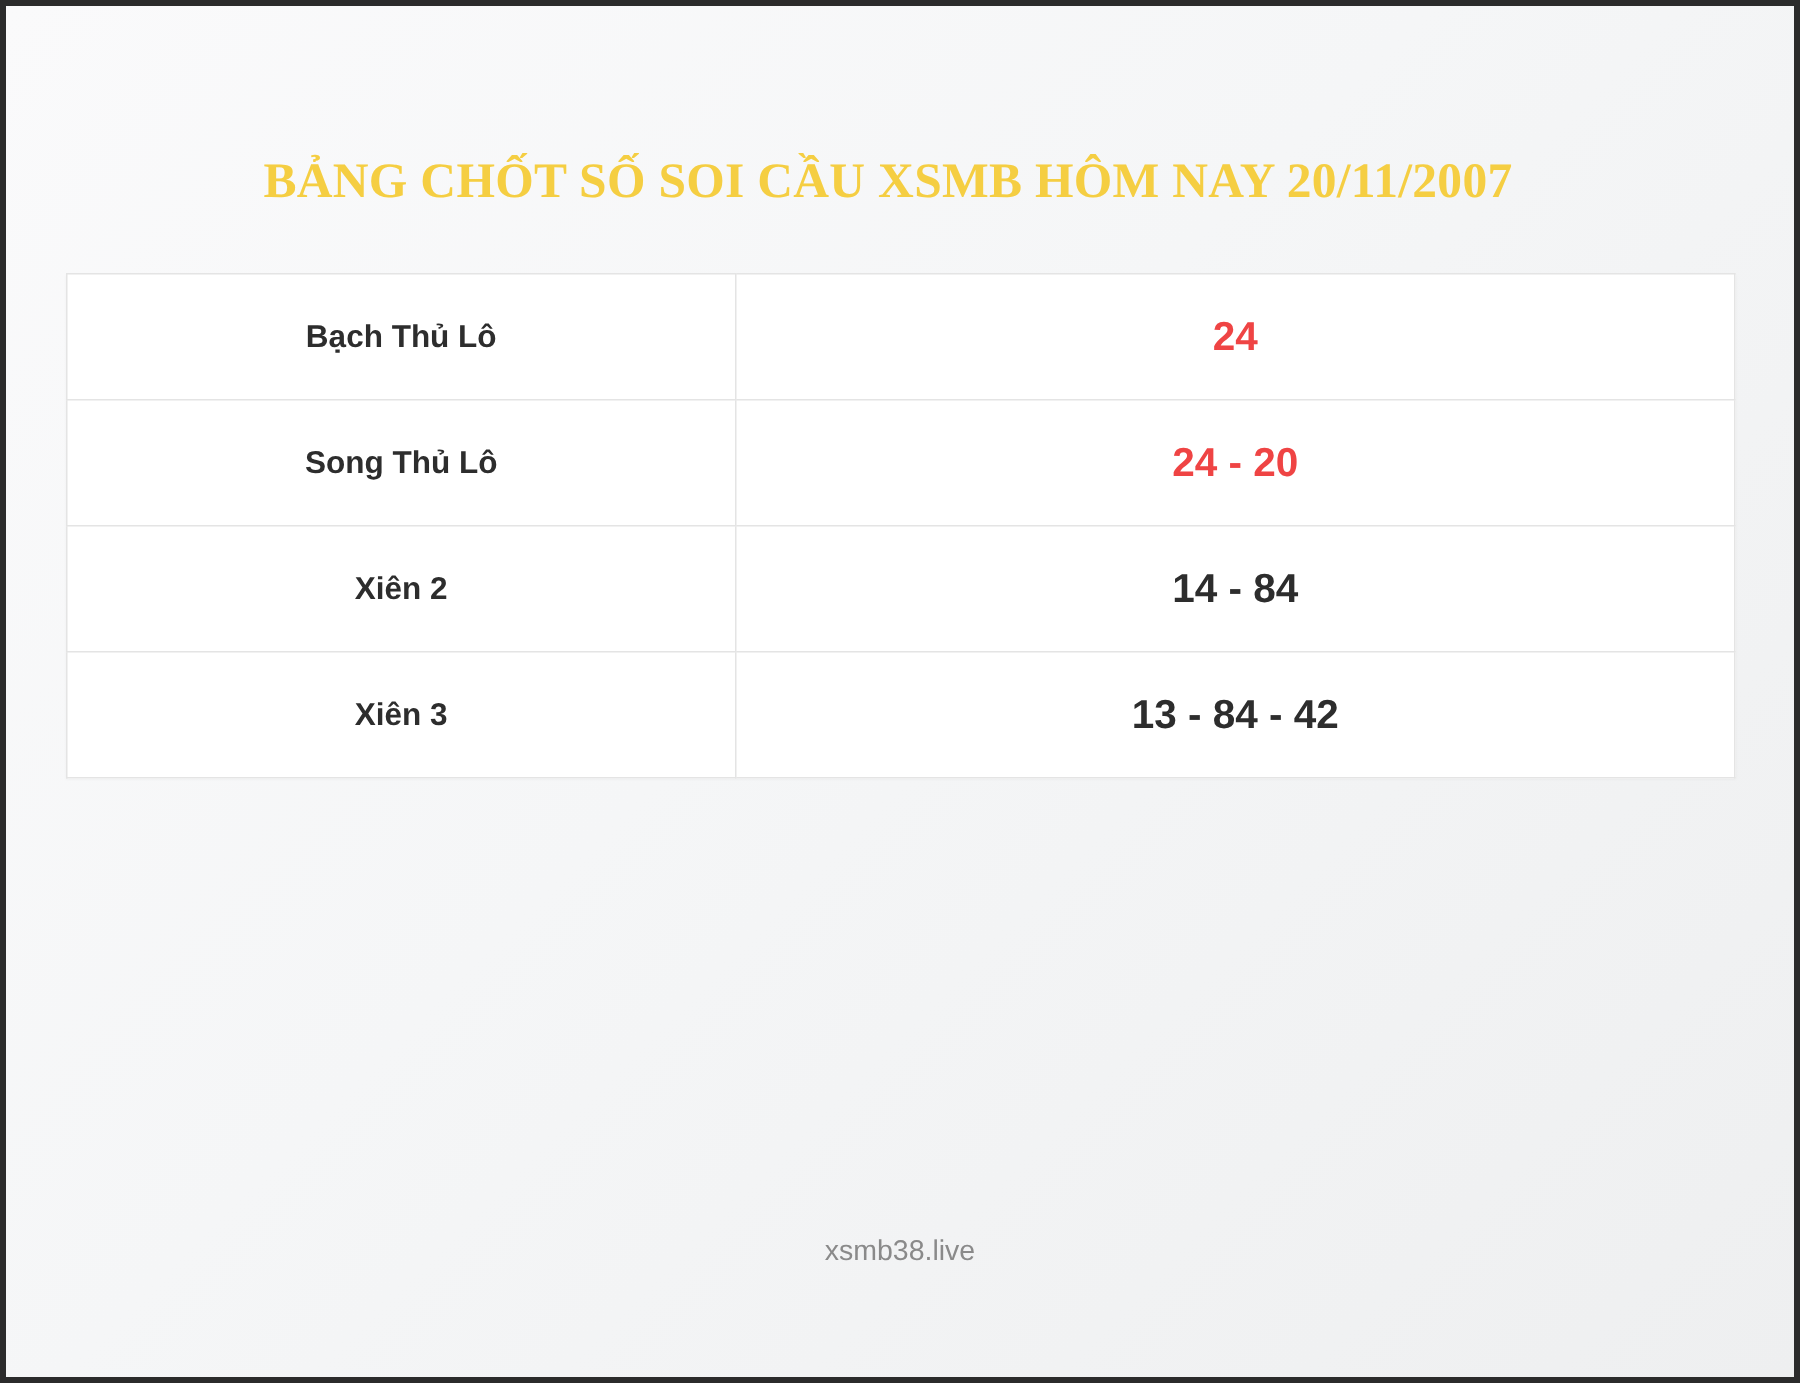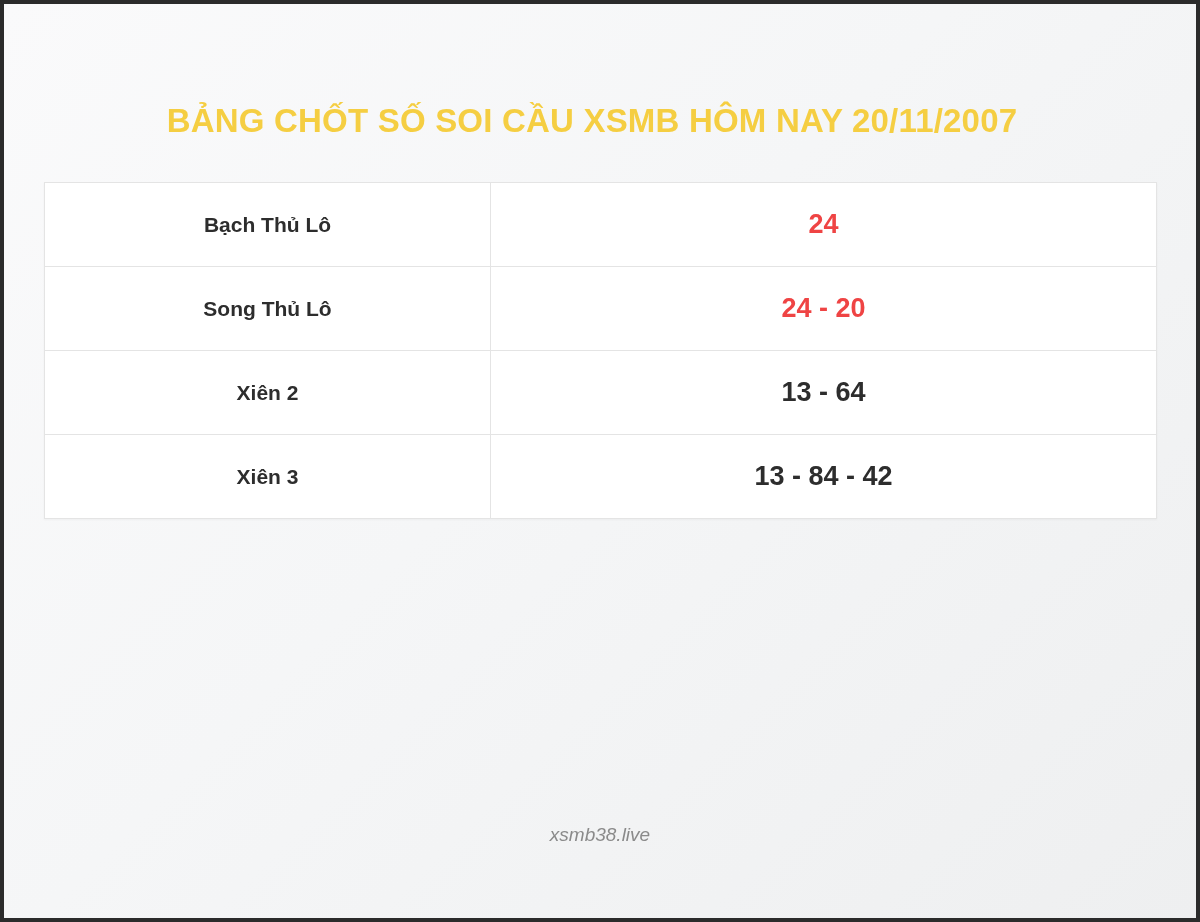--- a/index.html
+++ b/index.html
@@ -29,20 +29,21 @@
     left: 0;
     top: 96px;
     width: 1176px;
     text-align: center;
     color: #f5ce42;
     font-size: 33px;
     font-weight: bold;
     letter-spacing: 0.2px;
     line-height: 42px;
     white-space: nowrap;
+    font-family: Liberation Serif, serif;
   }
   .table-wrap {
     position: absolute;
     left: 40px;
     top: 178px;
     width: 1113px;
   }
   table.chot-table {
     width: 100%;
     border-collapse: collapse;
@@ -75,21 +76,20 @@
   }
   .footer {
     position: absolute;
     left: 0;
     top: 820px;
     width: 1192px;
     text-align: center;
     color: #8a8a8a;
     font-size: 19px;
     font-weight: normal;
-    font-style: italic;
   }
 </style>
 </head>
 <body>
 
 <div class="page">
 
   <div class="page-title">BẢNG CHỐT SỐ SOI CẦU XSMB HÔM NAY 20/11/2007</div>
 
   <div class="table-wrap">
@@ -101,21 +101,21 @@
           <td class="value-cell red">24</td>
         </tr>
 
         <tr>
           <td class="label-cell">Song Thủ Lô</td>
           <td class="value-cell red">24 - 20</td>
         </tr>
 
         <tr>
           <td class="label-cell">Xiên 2</td>
-          <td class="value-cell">13 - 64</td>
+          <td class="value-cell">14 - 84</td>
         </tr>
 
         <tr>
           <td class="label-cell">Xiên 3</td>
           <td class="value-cell">13 - 84 - 42</td>
         </tr>
 
 
 
 

